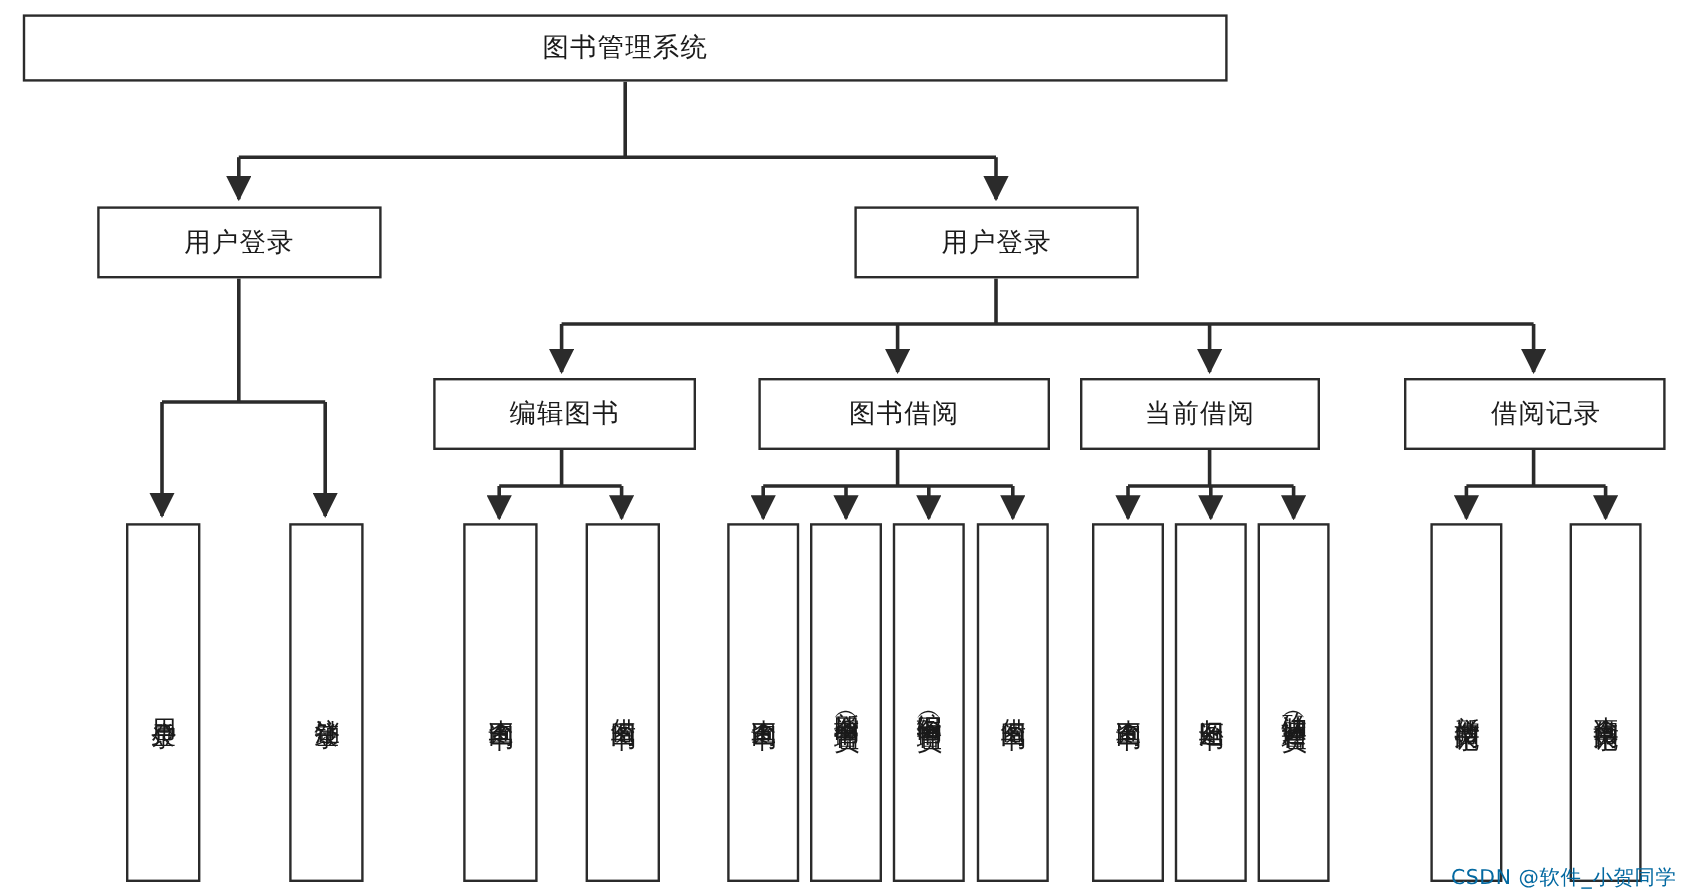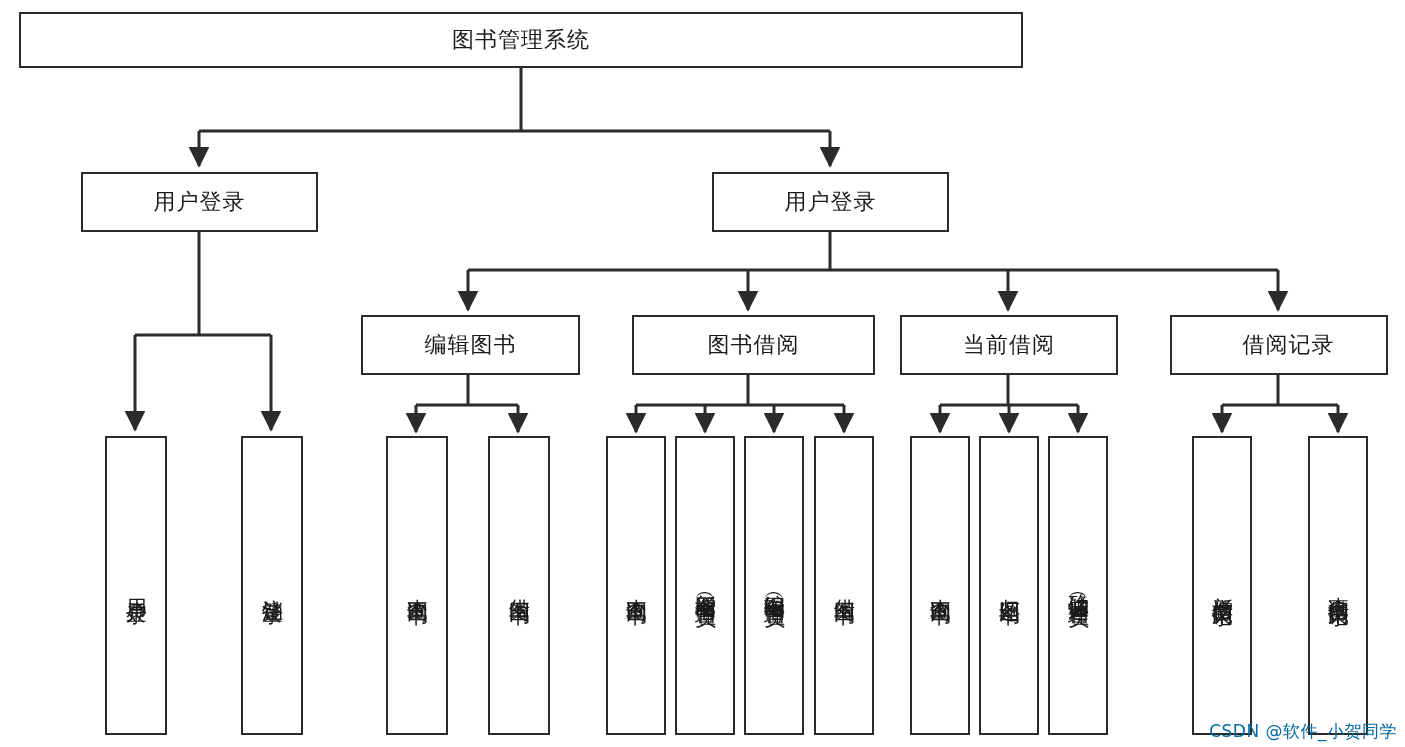--- a/index.html
+++ b/index.html
@@ -134,21 +134,21 @@
   <div class="node-box horizontal" style="left:712px; top:172px; width:237px; height:60px;">
     <span class="node-label">用户登录</span>
   </div>
 
   <div class="node-box horizontal" style="left:361px; top:315px; width:219px; height:60px;">
     <span class="node-label">编辑图书</span>
   </div>
   <div class="node-box horizontal" style="left:632px; top:315px; width:243px; height:60px;">
     <span class="node-label">图书借阅</span>
   </div>
-  <div class="node-box horizontal" style="left:900px; top:315px; width:218px; height:60px;">
+  <div class="node-box horizontal" style="left:900px; top:315px; width:200px; height:60px;">
     <span class="node-label">当前借阅</span>
   </div>
   <div class="node-box horizontal" style="left:1170px; top:315px; width:218px; height:60px;padding-left:19px;">
     <span class="node-label">借阅记录</span>
   </div>
 
   <div class="node-box vertical" style="left:105px; top:436px; width:62px; height:299px;">
     <span class="node-label">用户登录</span>
   </div>
   <div class="node-box vertical" style="left:241px; top:436px; width:62px; height:299px;">

